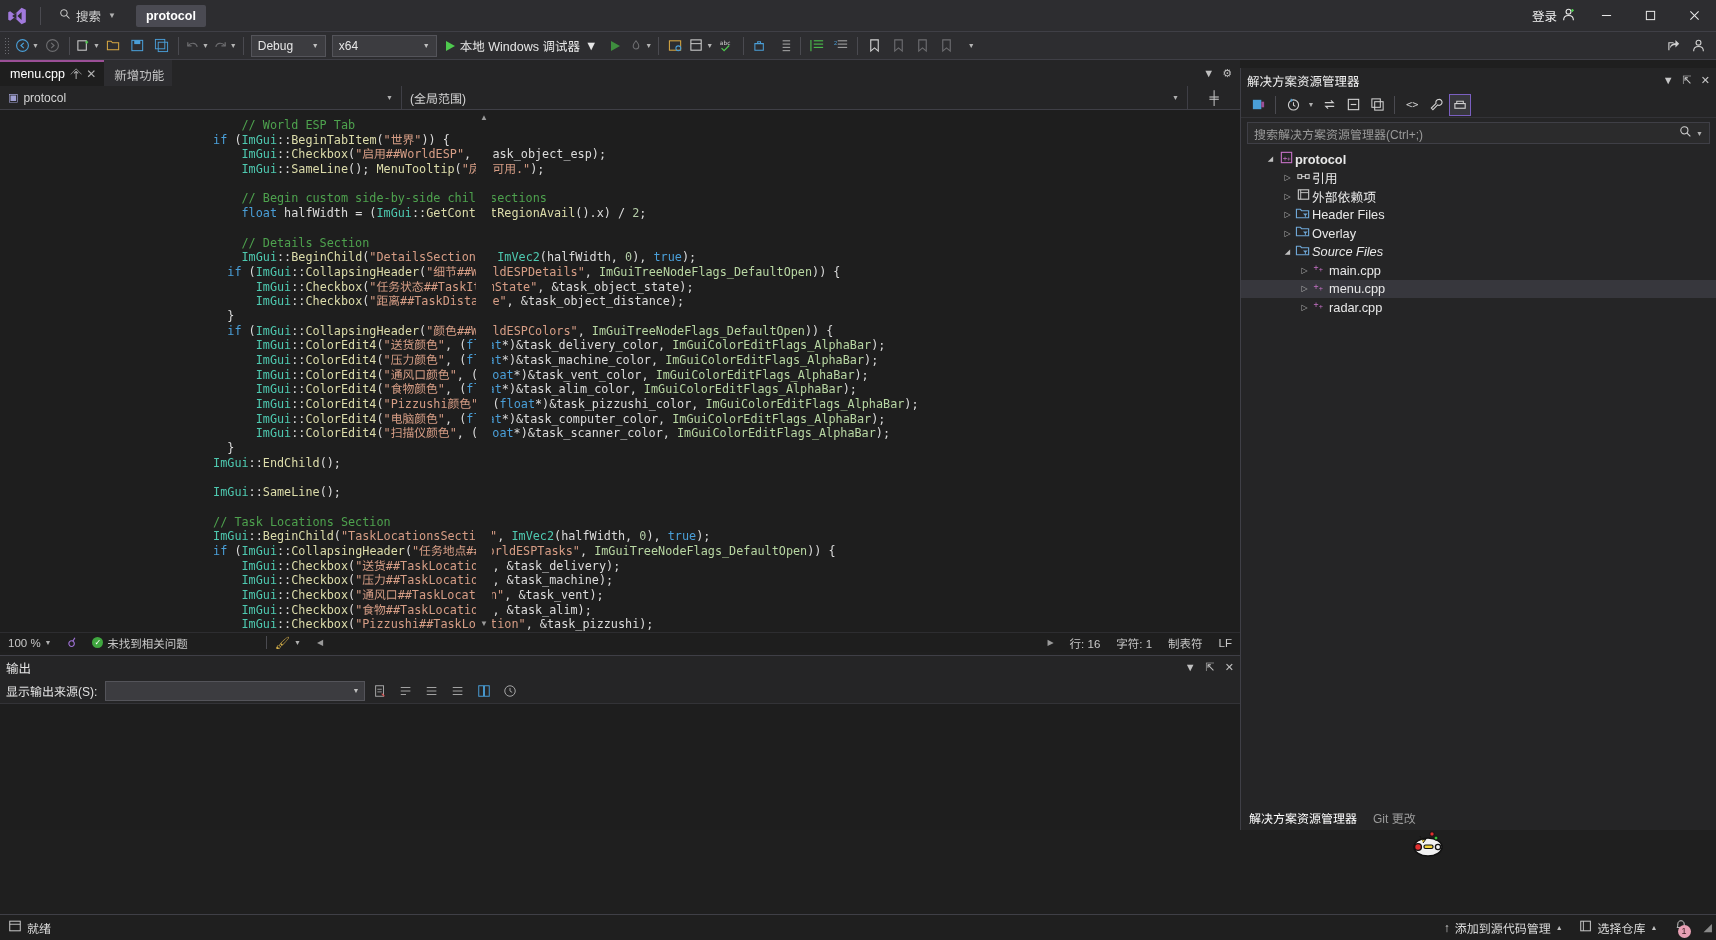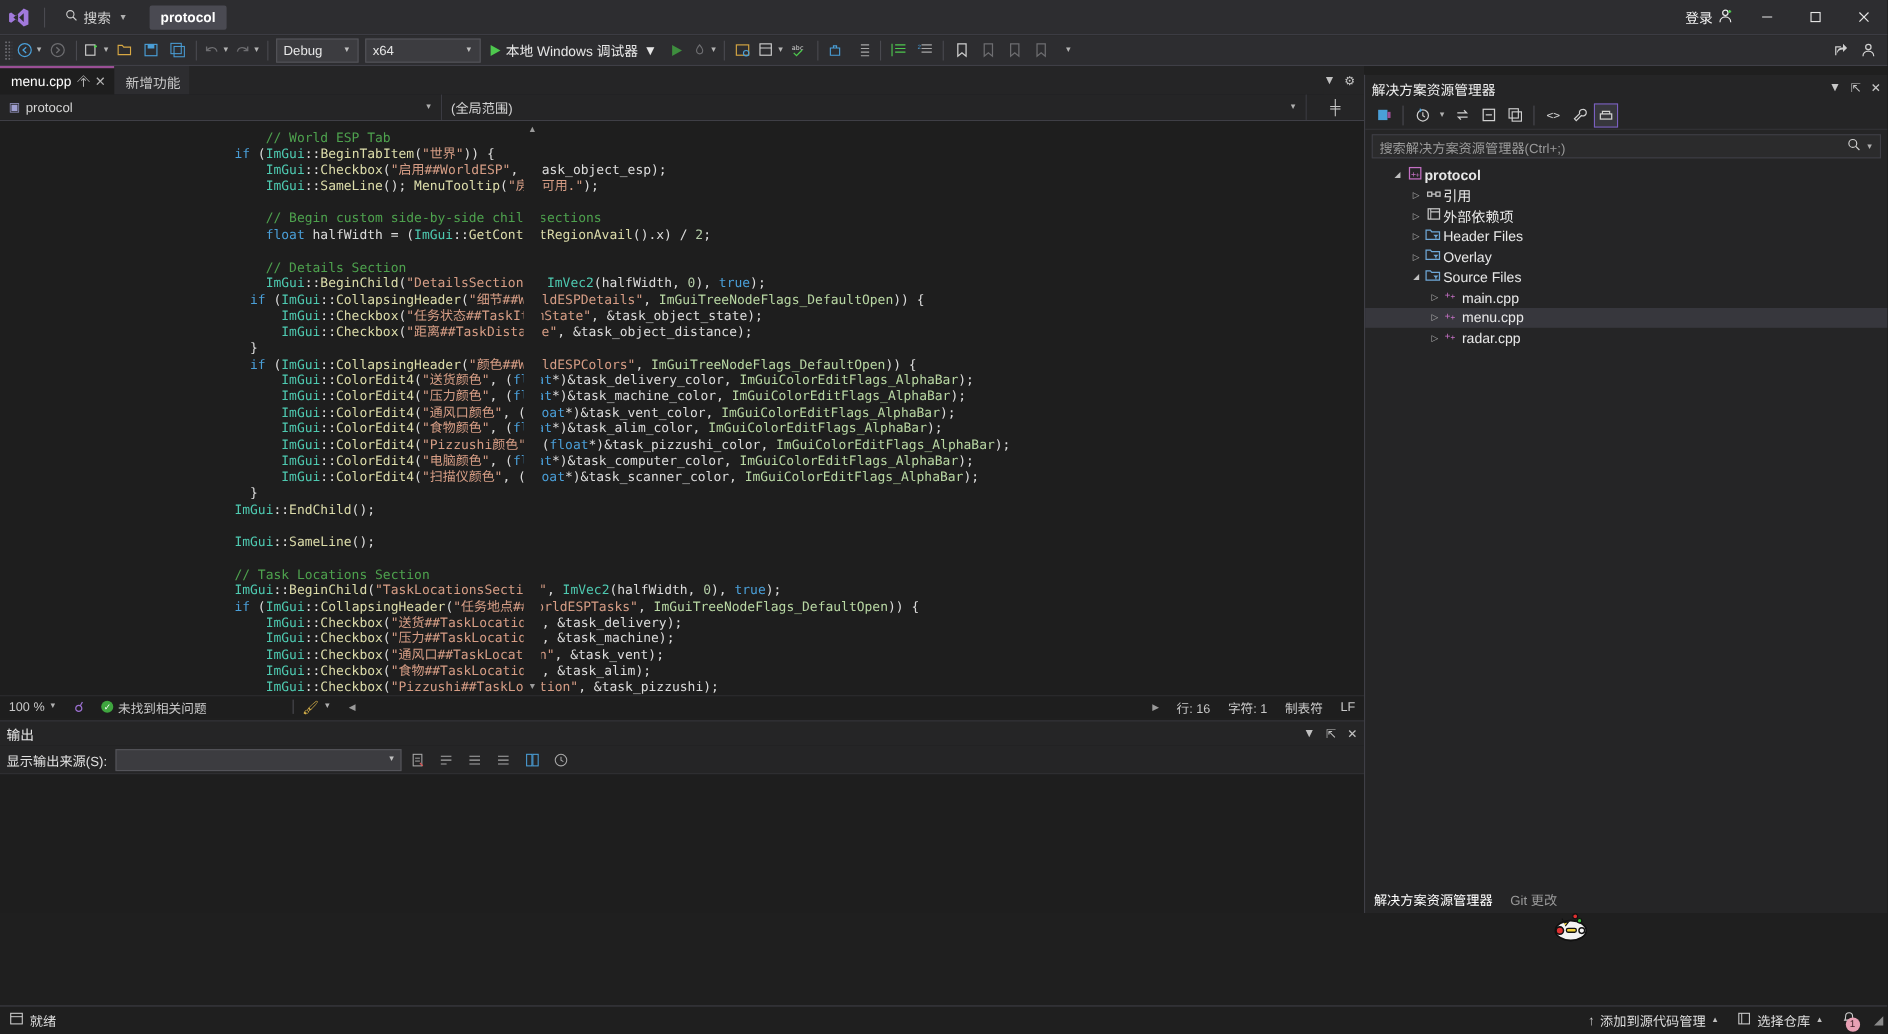--- a/index.html
+++ b/index.html
@@ -992,21 +992,21 @@
           <span class="lbl">Header Files</span>
         </div>
         <div class="se-row" style="padding-left: 40px;">
           <span class="tw" style="color: rgb(176, 176, 176); font-size: 8px;">▷</span>
           <span class="ic"><svg width="16" height="15" viewBox="0 0 17 16">
               <path d="M1.5 12.5v-9h4.2l1.3 1.5h7.5v7.5z" fill="none" stroke="#6fa8d8" stroke-width="1.2"></path>
               <path d="M8.5 8h5l-2 2.2v2l-1-.7v-1.3z" fill="#6fa8d8"></path>
             </svg></span>
           <span class="lbl">Overlay</span>
         </div>
-        <div class="se-row" style="padding-left: 40px;">
+        <div class="se-row" style="padding-left: 40px; font-style: italic;">
           <span class="tw" style="color: rgb(192, 192, 192); font-size: 7px;">◢</span>
           <span class="ic"><svg width="16" height="15" viewBox="0 0 17 16">
               <path d="M1.5 12.5v-9h4.2l1.3 1.5h7.5v7.5z" fill="none" stroke="#6fa8d8" stroke-width="1.2"></path>
               <path d="M8.5 8h5l-2 2.2v2l-1-.7v-1.3z" fill="#6fa8d8"></path>
             </svg></span>
           <span class="lbl">Source Files</span>
         </div>
         <div class="se-row" style="padding-left: 57px;">
           <span class="tw" style="color: rgb(176, 176, 176); font-size: 8px;">▷</span>
           <span class="ic"><svg width="15" height="15" viewBox="0 0 16 16">

